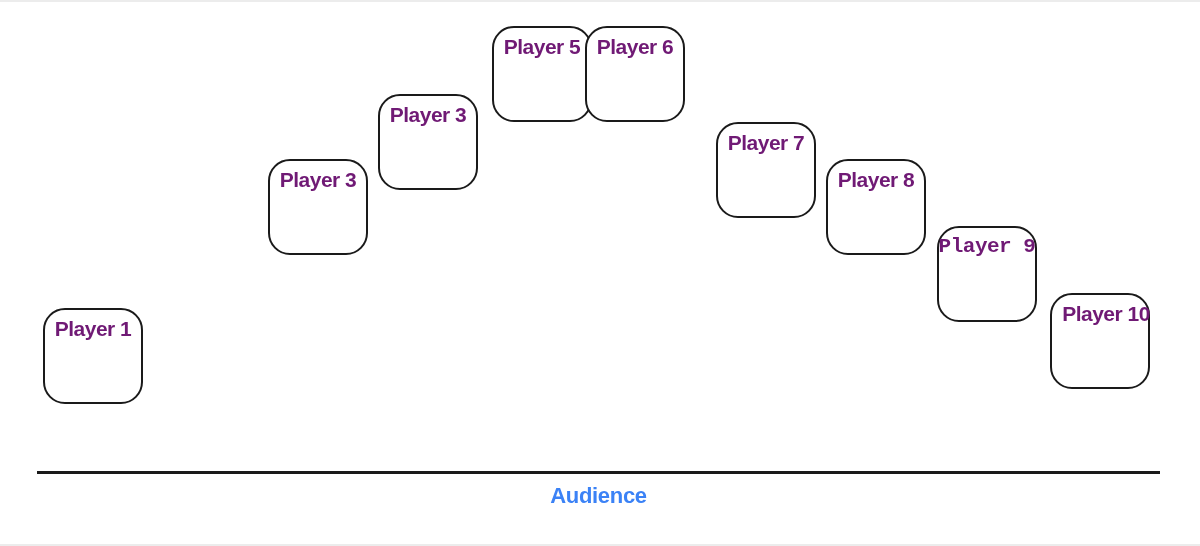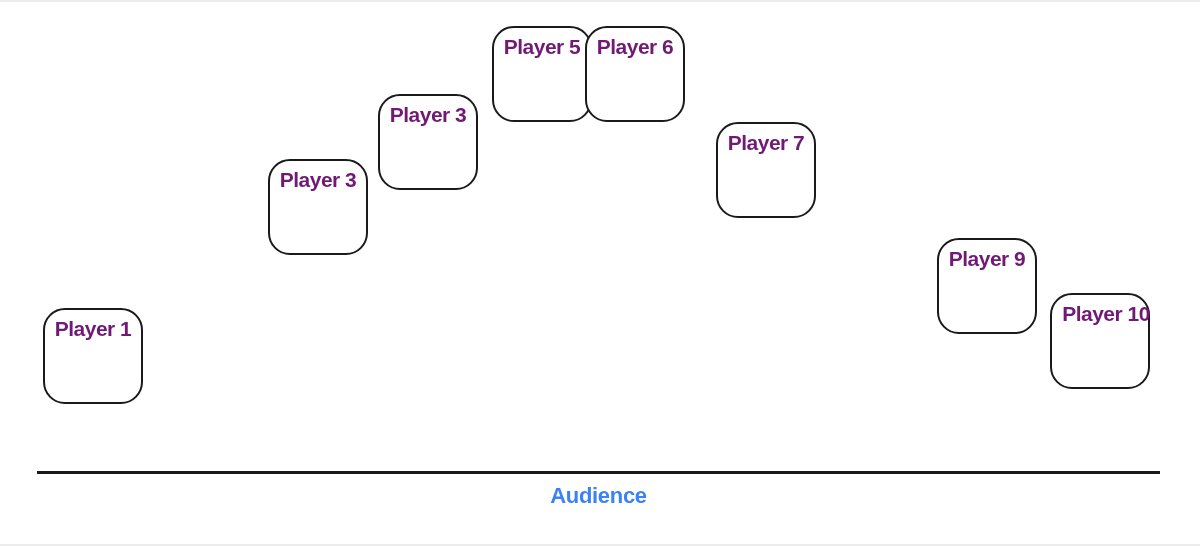--- a/index.html
+++ b/index.html
@@ -47,21 +47,21 @@
     line-height: 1.1;
   }
   .p1  { left: 43px;   top: 293px; margin-top: 15px; }
   .p2  { left: 157px;  top: 226px; }
   .p3  { left: 268px;  top: 159px; justify-content: center; }
   .p4  { left: 378px;  top: 94px;  }
   .p5  { left: 492px;  top: 26px;  }
   .p6  { left: 585px;  top: 26px;  }
   .p7  { left: 716px;  top: 98px; margin-top: 24px;  }
   .p8  { left: 826px;  top: 159px; }
-  .p9  { left: 937px;  top: 238px; }
+  .p9  { left: 937px;  top: 226px; font-family: Liberation Mono, monospace; }
   .p10 { left: 1050px; top: 293px; padding-left: 12px; }
 
   .audience-line {
     position: absolute;
     left: 37px;
     top: 471px;
     width: 1123px;
     height: 3px;
     background: #1a1a1a;
   }
@@ -95,20 +95,23 @@
   </div>
   <div class="player-box p5">
     <span class="player-label">Player 5</span>
   </div>
   <div class="player-box p6">
     <span class="player-label">Player 6</span>
   </div>
   <div class="player-box p7">
     <span class="player-label">Player 7</span>
   </div>
+  <div class="player-box p8">
+    <span class="player-label">Player 8</span>
+  </div>
   <div class="player-box p9">
     <span class="player-label">Player 9</span>
   </div>
   <div class="player-box p10">
     <span class="player-label">Player 10</span>
   </div>
 
   <div class="audience-line"></div>
   <div class="audience-label">Audience</div>
 

